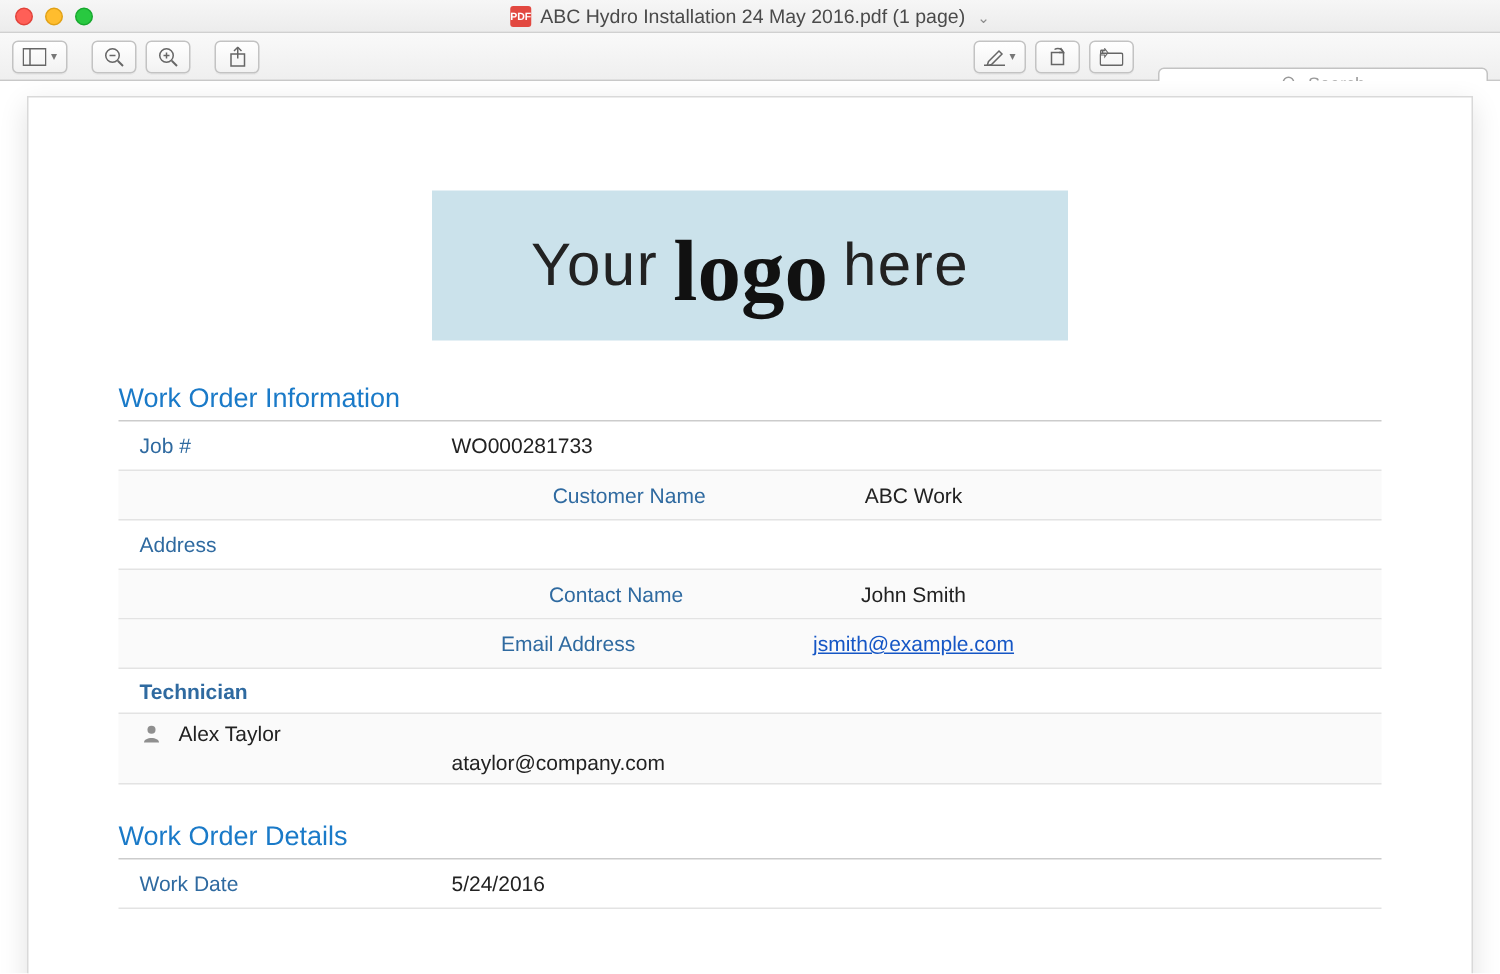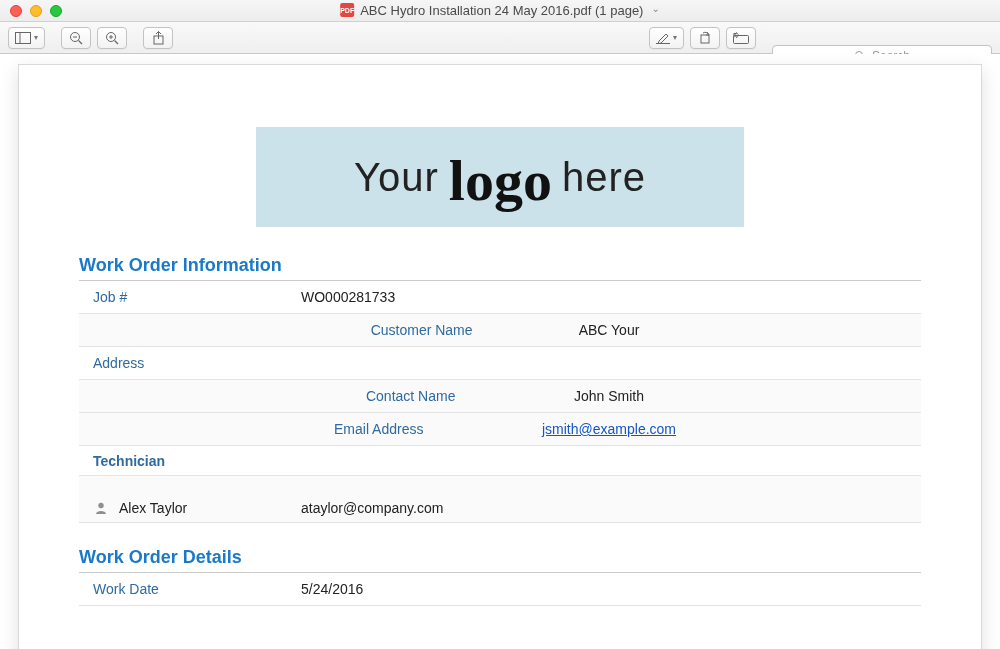--- a/index.html
+++ b/index.html
@@ -25,21 +25,21 @@
     gap: 8px;
     margin-left: 10px;
   }
   .tl { width: 12px; height: 12px; border-radius: 50%; }
   .tl-close { background: #ff5f57; border: 0.5px solid #e14239; }
   .tl-min { background: #ffbd2e; border: 0.5px solid #e1a116; }
   .tl-max { background: #28c940; border: 0.5px solid #17a82e; }
   .title-center {
     position: absolute;
     left: 50%; transform: translateX(-50%);
-    display: flex; align-items: flex-start; gap: 6px;
+    display: flex; align-items: flex-end; gap: 6px;
     font-size: 13px; color: #4a4a4a;
   }
   .pdf-badge {
     width: 14px; height: 14px; background: #e24840; border-radius: 2px;
     color: #fff; font-size: 7px; font-weight: bold; display:flex; align-items:center; justify-content:center;
   }
   .title-center .chev { color: #8a8a8a; font-size: 10px; margin-left: 2px; }
 
   
   .toolbar {
@@ -85,21 +85,21 @@
     position: absolute;
     top: 10px; left: 18px; right: 18px;
     background: #fff;
     border: 1px solid #d9d9d9;
     box-shadow: 0 6px 18px rgba(0,0,0,0.12);
     padding: 40px 60px 0 60px;
     min-height: 700px;
   }
   .logo-box {
     margin: 22px auto 28px auto;
-    width: 488px; height: 100px;
+    width: 424px; height: 100px;
     background: #cbe2eb;
     display:flex; align-items:center; justify-content:center;
   }
   .logo-box .your, .logo-box .here {
     font-family: "Helvetica Neue", Arial, sans-serif;
     font-weight: 300;
     font-size: 40px;
     color: #222;
     letter-spacing: 1px;
   }
@@ -108,21 +108,21 @@
     font-size: 58px;
     color: #111;
     font-weight: 600;
     margin: 0 10px;
     line-height: 1;
     position: relative; top: 4px;
   }
 
   .section-title {
     color: #1a7ac8;
-    font-weight: 700;
+    font-weight: 400;
     font-size: 18px;
     padding-bottom: 4px;
     border-bottom: 1px solid #ccc;
     margin-top: 6px;
   }
   .kv-row {
     display:flex;
     border-bottom: 1px solid #e3e3e3;
     padding: 8px 4px 8px 14px;
     align-items: center;
@@ -133,21 +133,21 @@
   .kv-value { color: #222; }
   .kv-value a { color: #1556c5; text-decoration: underline; }
   .tech-header {
     padding: 7px 4px 6px 14px;
     border-bottom: 1px solid #e3e3e3;
     color: #2f6aa0;
     font-size: 14px;
     font-weight: bold;
   }
   .tech-row {
-    display:flex; align-items:flex-end;
+    display:flex; align-items:flex-start;
     padding: 5px 4px 6px 14px;
     border-bottom: 1px solid #e3e3e3;
     font-size: 14px;
     background: #fafafa;
   }
   .tech-row .avatar {
     width: 16px; height: 16px; margin-right: 10px;
     display:inline-flex; align-items:center; justify-content:center;
   }
   .tech-row .tname { width: 182px; color:#222; }
@@ -247,21 +247,21 @@
     </div>
 
     <div class="section-title">Work Order Information</div>
 
     <div class="kv-row">
       <div class="kv-label">Job #</div>
       <div class="kv-value">WO000281733</div>
     </div>
     <div class="kv-row alt">
       <div class="kv-label">Customer Name</div>
-      <div class="kv-value">ABC Your</div>
+      <div class="kv-value">ABC Work</div>
     </div>
     <div class="kv-row">
       <div class="kv-label">Address</div>
     </div>
     <div class="kv-row alt">
       <div class="kv-label">Contact Name</div>
       <div class="kv-value">John Smith</div>
     </div>
     <div class="kv-row alt">
       <div class="kv-label">Email Address</div>

